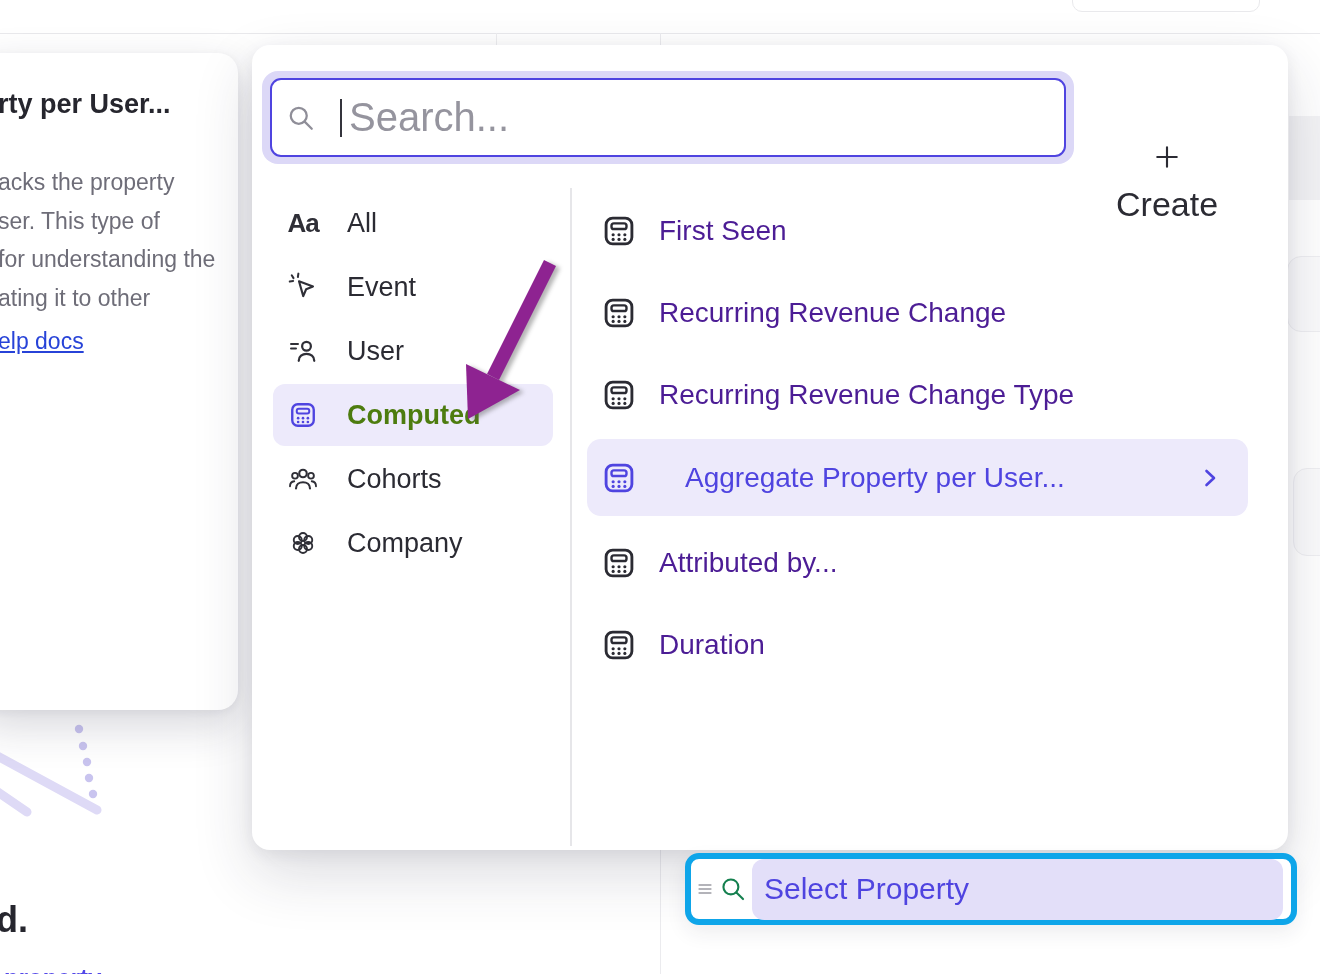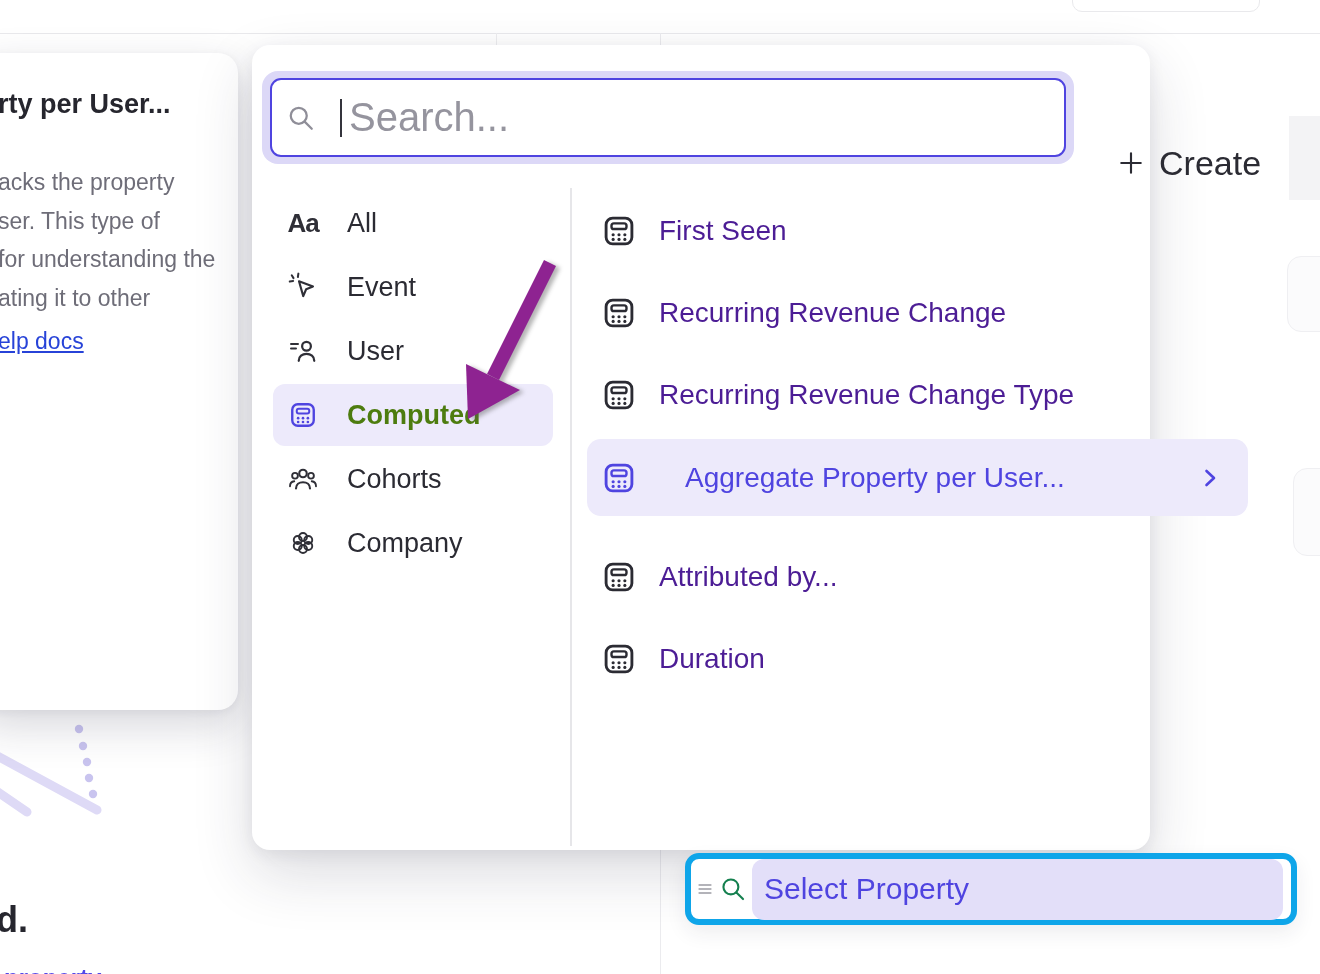--- a/index.html
+++ b/index.html
@@ -28,35 +28,35 @@
         font-size:23px;cursor:pointer;}
 
   
   .decor-svg{position:absolute;left:-10px;top:715px;}
 
   
   .bottom-heading{position:absolute;left:-4px;top:899px;font-size:36px;font-weight:700;color:#26262e;}
   .bottom-link{position:absolute;left:4px;top:964px;font-size:24px;font-weight:600;color:#5348e8;}
 
   
-  .modal{position:absolute;left:252px;top:45px;width:898px;height:805px;background:#fff;
+  .modal{position:absolute;left:252px;top:45px;width:1036px;height:805px;background:#fff;
         border-radius:18px;box-shadow:0 24px 60px rgba(35,35,60,.16),0 4px 16px rgba(35,35,60,.08);}
   .search-wrap{position:absolute;left:10px;top:26px;width:812px;height:93px;background:#dcd8f7;
         border-radius:16px;}
   .search-field{position:absolute;left:8px;top:7px;right:8px;bottom:7px;background:#fff;
         border:2px solid #4f44e0;border-radius:11px;display:flex;align-items:center;}
   .search-glyph{color:#8f8e98;margin-left:14px;display:flex;}
   .caret{width:2px;height:38px;background:#34343c;margin-left:24px;}
   .search-input{flex:1;border:none;outline:none;font-family:"Liberation Sans",sans-serif;
         font-size:40px;color:#2b2b33;margin-left:5px;background:transparent;}
   .search-input::placeholder{color:#95949e;}
 
   .create-btn{position:absolute;left:858px;top:96px;height:44px;display:flex;align-items:center;
         gap:13px;font-size:34px;font-weight:500;color:#2b2b33;cursor:pointer;background:none;border:none;
-        font-family:"Liberation Sans",sans-serif;}
+        font-family:"Liberation Sans",sans-serif;flex-direction:column;}
   .create-btn .icon{display:flex;color:#2b2b33;}
 
   .divider{position:absolute;left:318px;top:143px;bottom:4px;width:1.5px;background:#e6e6e9;}
 
   
   .cats{position:absolute;left:21px;top:147px;width:280px;}
   .cat-row{height:62px;margin-bottom:2px;display:flex;align-items:center;gap:28px;
         padding-left:14px;border-radius:12px;cursor:pointer;box-sizing:border-box;}
   .cat-row .icon{width:32px;height:32px;display:flex;align-items:center;justify-content:center;
         color:#2f2f37;flex:0 0 32px;}
@@ -66,21 +66,21 @@
   .cat-selected .icon{color:#4f44e0;}
   .cat-selected .cat-label{color:#4d7c0f;font-weight:bold;}
 
   
   .results{position:absolute;left:335px;top:145px;width:661px;}
   .result-row{height:82px;display:flex;align-items:center;gap:22px;padding-left:14px;
         border-radius:14px;cursor:pointer;box-sizing:border-box;}
   .result-row .icon{width:36px;height:36px;display:flex;align-items:center;justify-content:center;
         color:#2b2b33;flex:0 0 36px;}
   .result-label{font-size:28px;font-weight:500;color:#4c1d95;white-space:nowrap;}
-  .result-selected{background:#edeafb;height:77px;margin-top:3px;margin-bottom:20px;gap:48px;}
+  .result-selected{background:#edeafb;height:77px;margin-top:3px;margin-bottom:6px;gap:48px;}
   .result-selected .icon{color:#4f44e0;}
   .result-selected .result-label{color:#4f44e0;}
   .chev{margin-left:auto;margin-right:26px;color:#4f44e0;display:flex;}
 
   
   .arrow-svg{position:absolute;left:455px;top:248px;z-index:30;
         filter:drop-shadow(4px 2px 2px rgba(90,90,90,.45));}
 
   
   .select-card{position:absolute;left:685px;top:853px;width:612px;height:72px;background:#fff;

